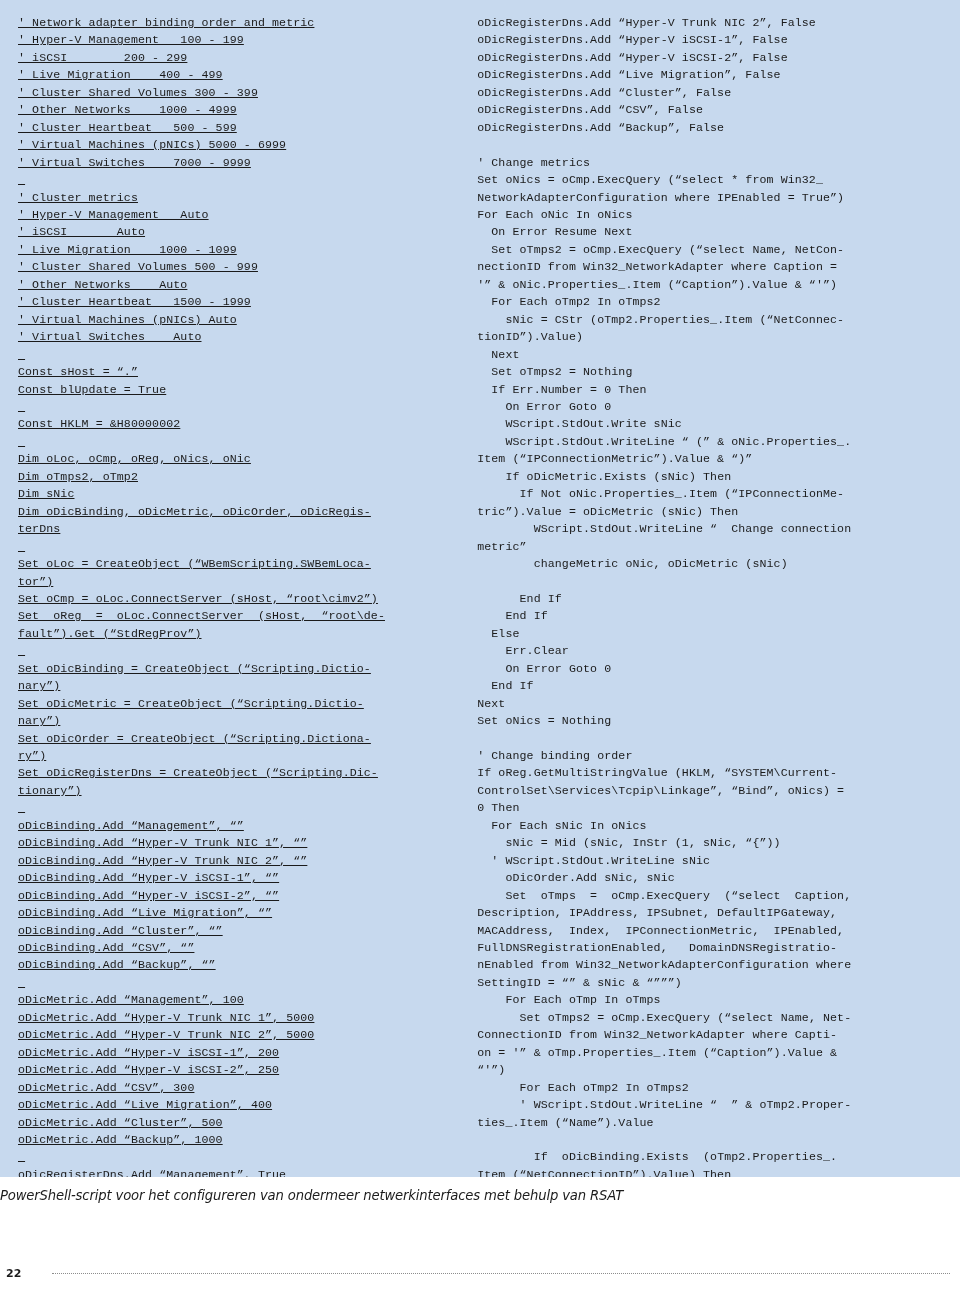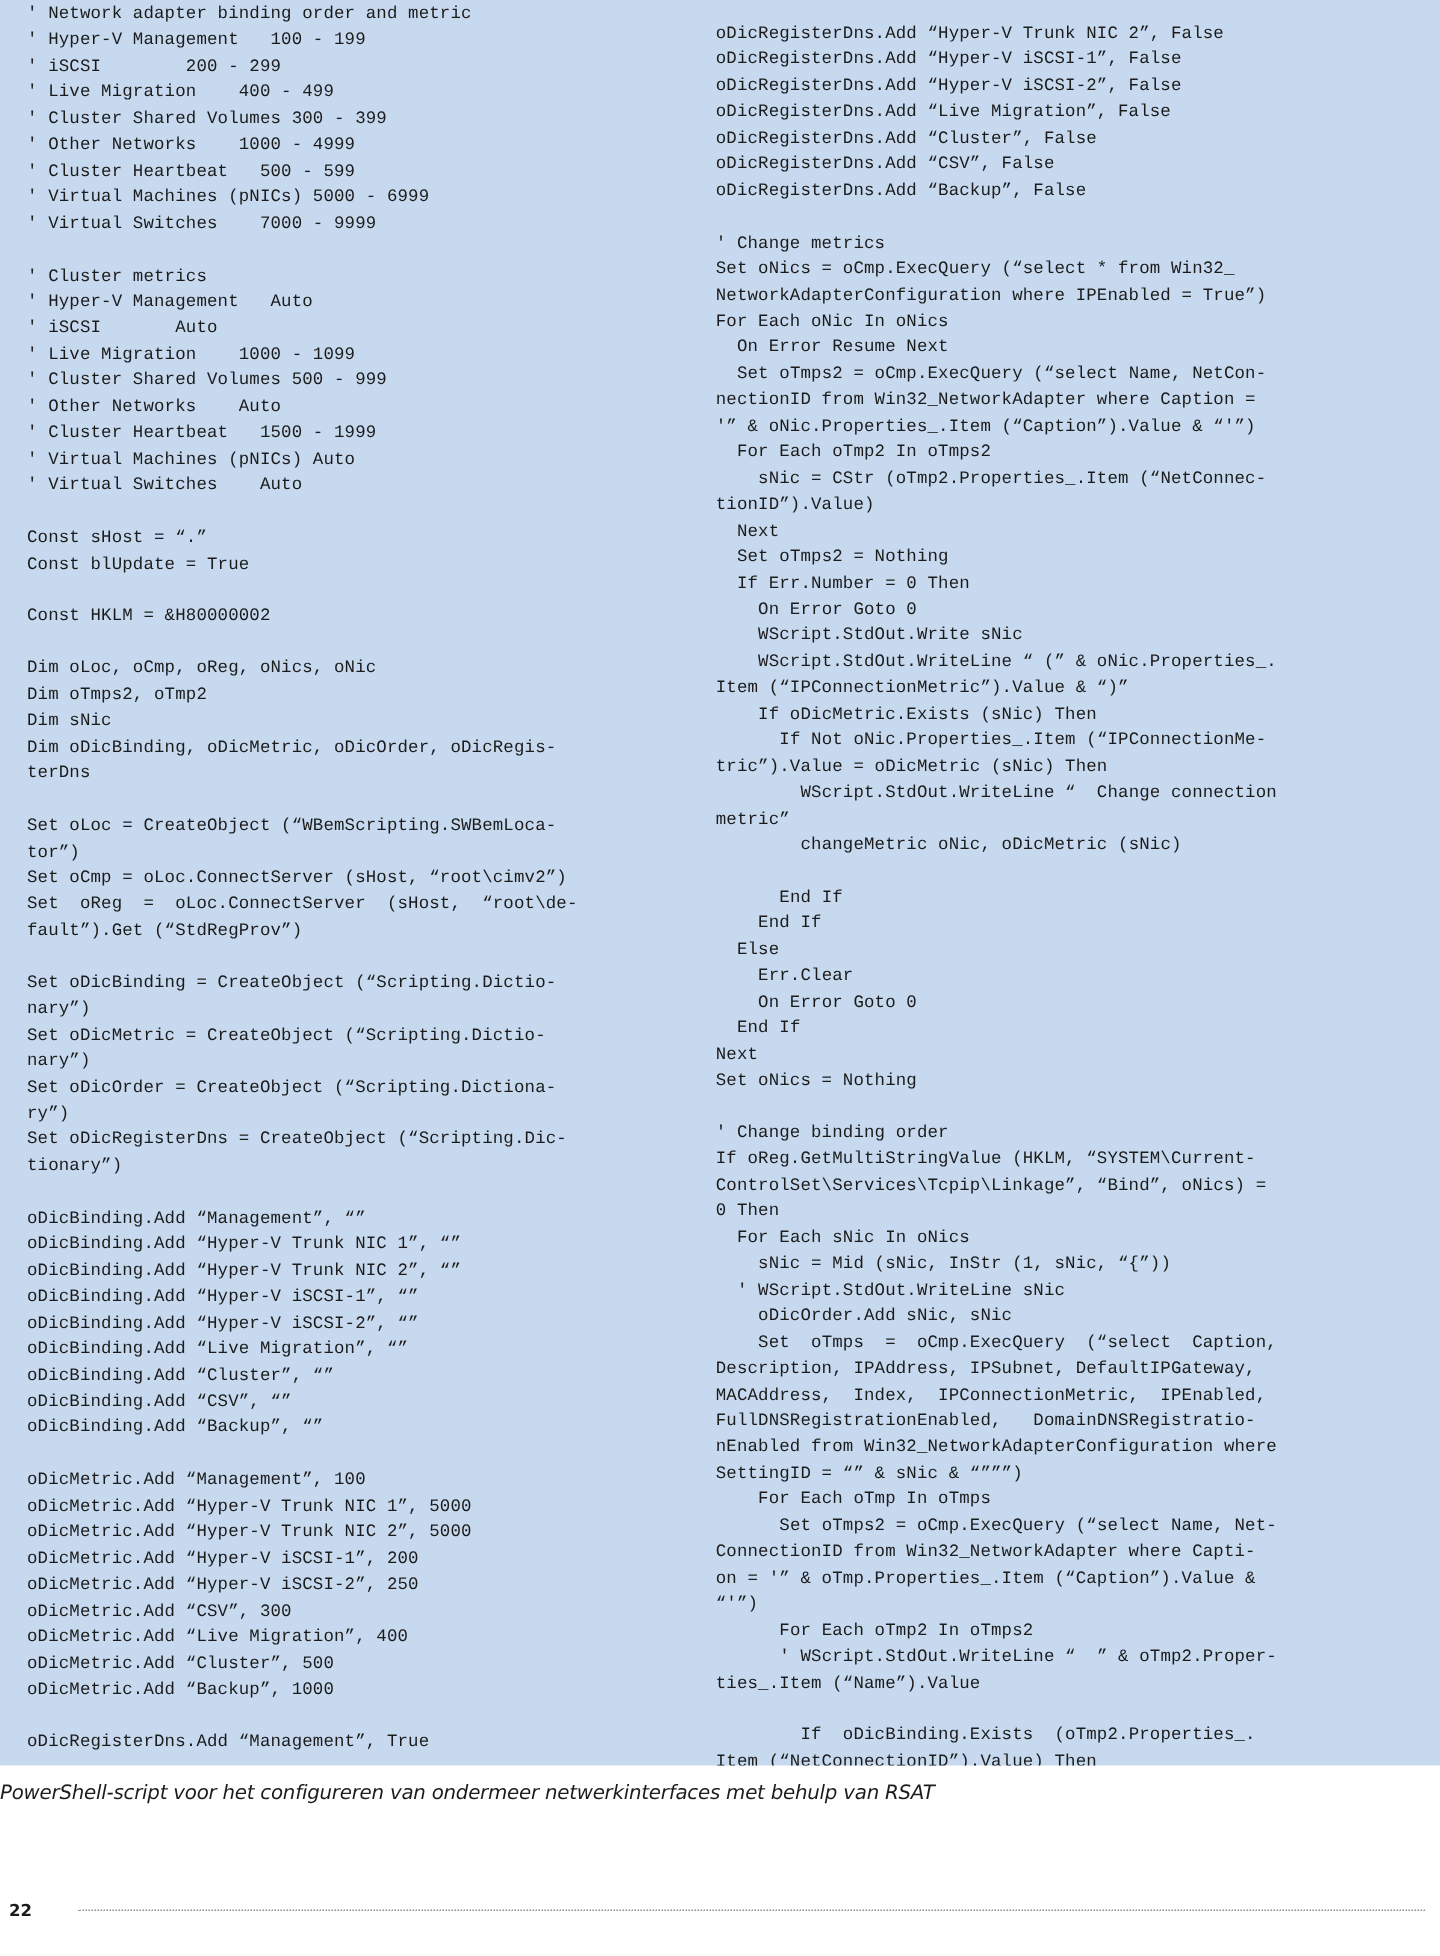--- a/index.html
+++ b/index.html
@@ -43,21 +43,22 @@
     font-size: 11.6px;
     line-height: 17.45px;
     color: #1b1b1b;
     white-space: pre-wrap;
     word-break: break-word;
     letter-spacing: 0.1px;
   }
 
   .code-col.left {
     width: 458px;
-    padding: 1px 12px 0 18px;
+    padding: 14px 12px 0 18px;
+    text-decoration: underline;
   }
 
   .code-col.right {
     width: 502px;
     padding: 14px 14px 0 0px;
     margin-left: 36px;
   }
 
   .code-line {
     display: block;

